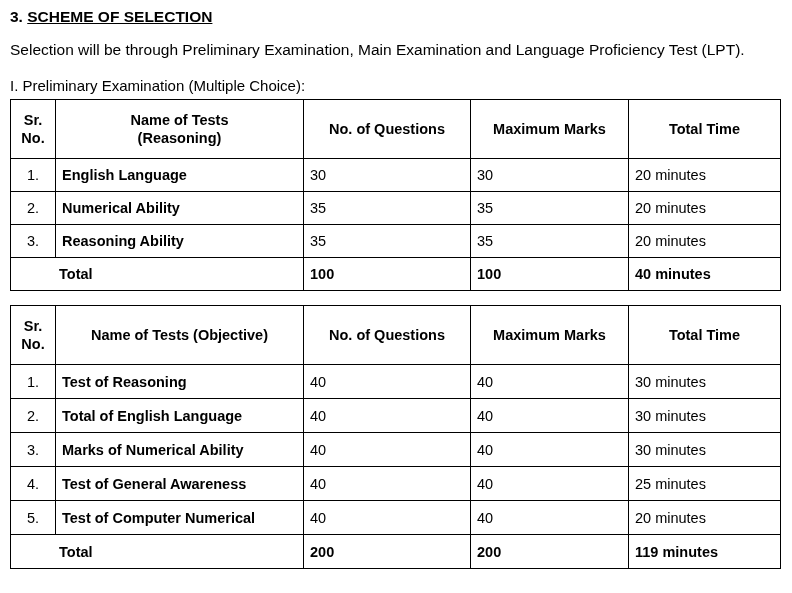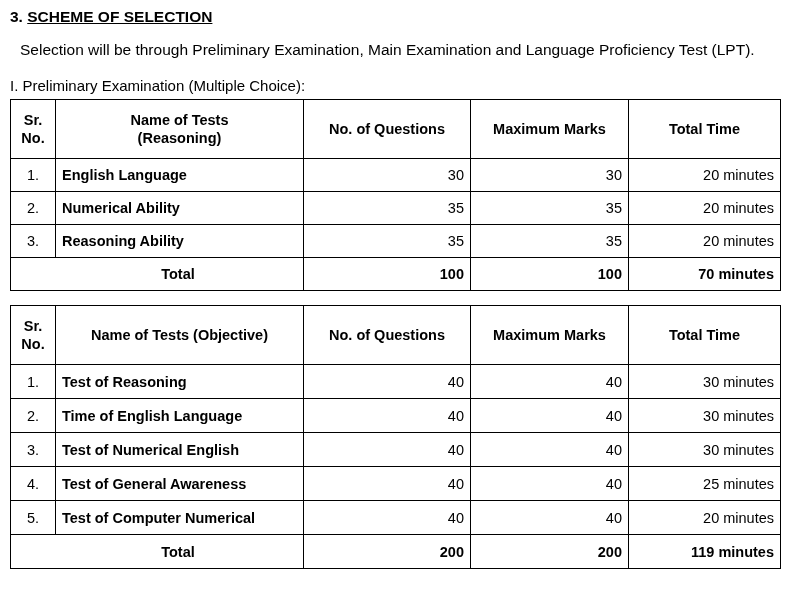--- a/index.html
+++ b/index.html
@@ -27,21 +27,21 @@
   }
   .section-heading .num {
     text-decoration: none;
   }
   .section-heading .ttl {
     text-decoration: underline;
   }
   .intro {
     font-size: 15.5px;
     line-height: 1.45;
-    margin: 0 0 16px 10px;
+    margin: 0 0 16px 0;
     max-width: 780px;
   }
   .sub-heading {
     font-size: 15px;
     font-weight: normal;
     margin: 0 0 5px 0;
   }
   table.exam {
     border-collapse: collapse;
     width: 770px;
@@ -54,26 +54,26 @@
     padding: 3px 6px;
     vertical-align: middle;
     line-height: 1.25;
   }
   table.exam th {
     font-weight: bold;
     text-align: center;
   }
   td.c { text-align: center; }
   td.l { text-align: left; font-weight: bold; }
-  td.r { text-align: right; }
+  td.r { }
   tr.total td {
     font-weight: bold;
   }
   tr.total td.lbl {
-    text-align: center;
+    text-align: left;
     padding-left: 48px;
   }
   
   .prelim col.c0 { width: 45px; }
   .prelim col.c1 { width: 248px; }
   .prelim col.c2 { width: 167px; }
   .prelim col.c3 { width: 158px; }
   .prelim col.c4 { width: 152px; }
   .prelim thead th { height: 52px; }
   .prelim tbody td { height: 26px; }
@@ -145,21 +145,21 @@
         <td class="c">3.</td>
         <td class="l">Reasoning Ability</td>
         <td class="r">35</td>
         <td class="r">35</td>
         <td class="r">20 minutes</td>
       </tr>
       <tr class="total">
         <td class="lbl" colspan="2">Total</td>
         <td class="r">100</td>
         <td class="r">100</td>
-        <td class="r">70 minutes</td>
+        <td class="r">40 minutes</td>
       </tr>
     </tbody>
   </table>
 
 
   <table class="exam main">
     <colgroup>
       <col class="c0">
         <col class="c1">
         <col class="c2">
@@ -181,28 +181,28 @@
     <tbody>
       <tr>
         <td class="c">1.</td>
         <td class="l">Test of Reasoning</td>
         <td class="r">40</td>
         <td class="r">40</td>
         <td class="r">30 minutes</td>
       </tr>
       <tr>
         <td class="c">2.</td>
-        <td class="l">Time of English Language</td>
+        <td class="l">Total of English Language</td>
         <td class="r">40</td>
         <td class="r">40</td>
         <td class="r">30 minutes</td>
       </tr>
       <tr>
         <td class="c">3.</td>
-        <td class="l">Test of Numerical English</td>
+        <td class="l">Marks of Numerical Ability</td>
         <td class="r">40</td>
         <td class="r">40</td>
         <td class="r">30 minutes</td>
       </tr>
       <tr>
         <td class="c">4.</td>
         <td class="l">Test of General Awareness</td>
         <td class="r">40</td>
         <td class="r">40</td>
         <td class="r">25 minutes</td>

